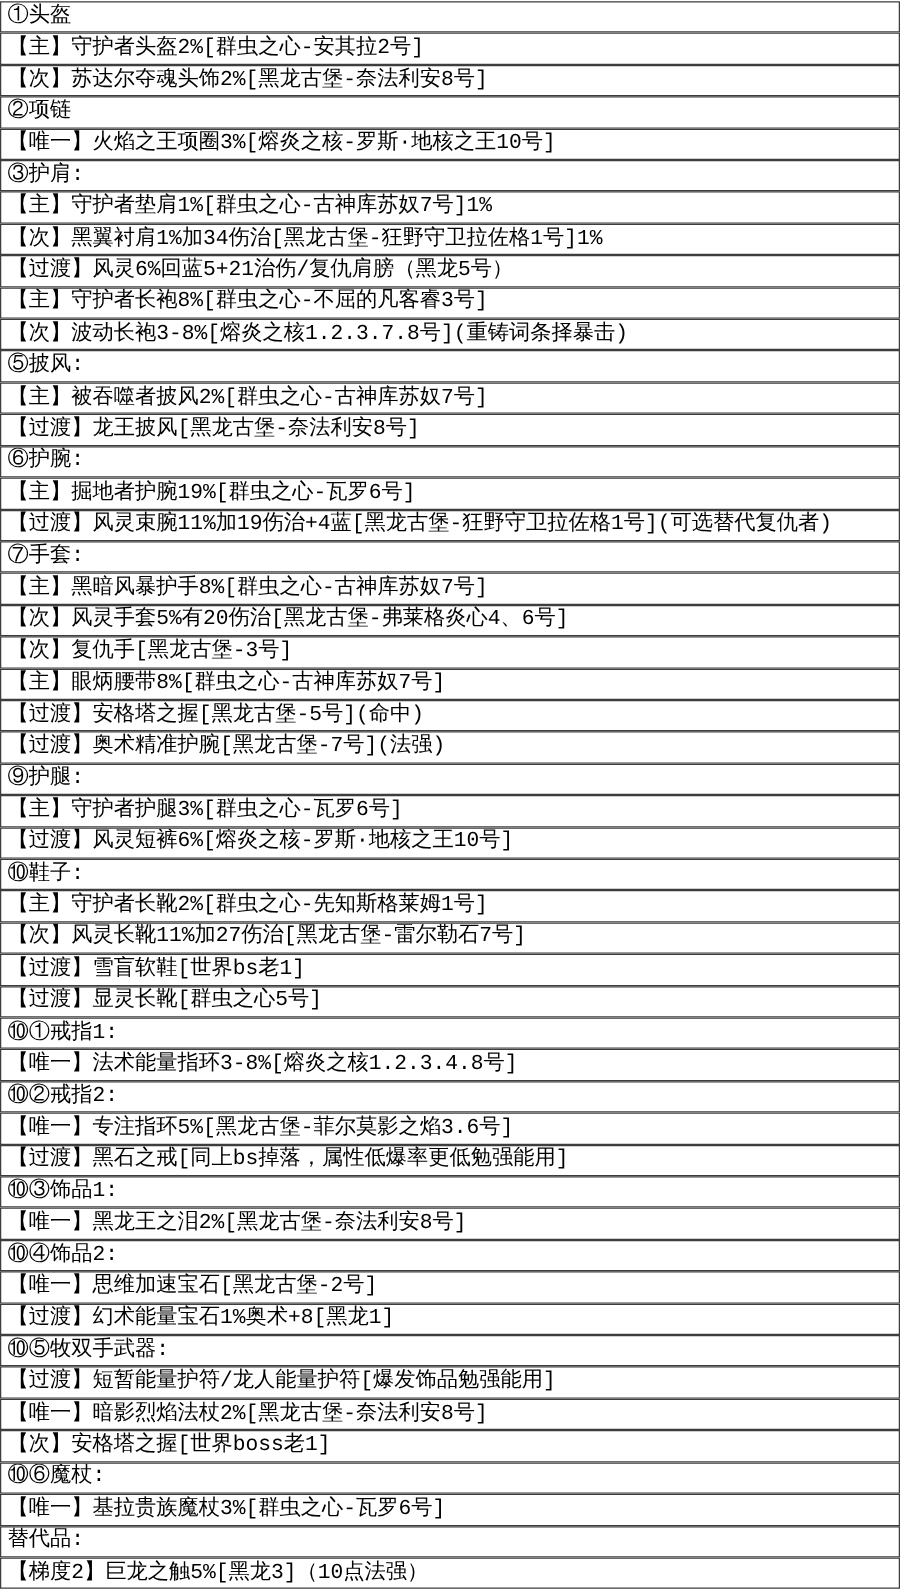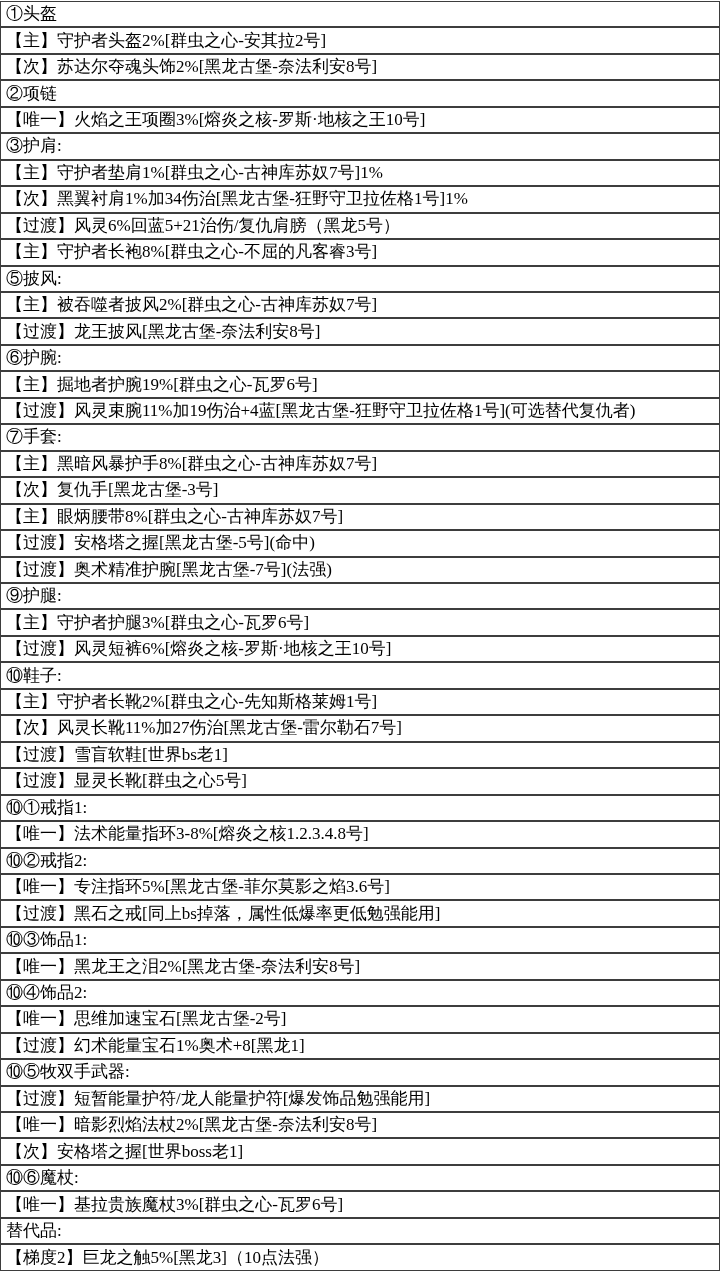--- a/index.html
+++ b/index.html
@@ -20,21 +20,21 @@
     background: #ffffff;
   }
   .row {
     flex: 1 1 auto;
     box-sizing: border-box;
     border: 1px solid #3d3d3d;
     background: #ffffff;
     display: flex;
     align-items: center;
     padding: 0 4px 1px 5px;
-    font-family: Liberation Serif, serif;
+    font-family: Liberation Mono, monospace;
     font-size: 17px;
     line-height: 1;
     color: #000000;
     white-space: nowrap;
     overflow: hidden;
   }
 </style>
 </head>
 <body>
 
@@ -42,28 +42,30 @@
     <div class="row">①头盔</div>
     <div class="row">【主】守护者头盔2%[群虫之心-安其拉2号]</div>
     <div class="row">【次】苏达尔夺魂头饰2%[黑龙古堡-奈法利安8号]</div>
     <div class="row">②项链</div>
     <div class="row">【唯一】火焰之王项圈3%[熔炎之核-罗斯·地核之王10号]</div>
     <div class="row">③护肩:</div>
     <div class="row">【主】守护者垫肩1%[群虫之心-古神库苏奴7号]1%</div>
     <div class="row">【次】黑翼衬肩1%加34伤治[黑龙古堡-狂野守卫拉佐格1号]1%</div>
     <div class="row">【过渡】风灵6%回蓝5+21治伤/复仇肩膀（黑龙5号）</div>
     <div class="row">【主】守护者长袍8%[群虫之心-不屈的凡客睿3号]</div>
+    <div class="row">【次】波动长袍3-8%[熔炎之核1.2.3.7.8号](重铸词条择暴击)</div>
     <div class="row">⑤披风:</div>
     <div class="row">【主】被吞噬者披风2%[群虫之心-古神库苏奴7号]</div>
     <div class="row">【过渡】龙王披风[黑龙古堡-奈法利安8号]</div>
     <div class="row">⑥护腕:</div>
     <div class="row">【主】掘地者护腕19%[群虫之心-瓦罗6号]</div>
     <div class="row">【过渡】风灵束腕11%加19伤治+4蓝[黑龙古堡-狂野守卫拉佐格1号](可选替代复仇者)</div>
     <div class="row">⑦手套:</div>
     <div class="row">【主】黑暗风暴护手8%[群虫之心-古神库苏奴7号]</div>
+    <div class="row">【次】风灵手套5%有20伤治[黑龙古堡-弗莱格炎心4、6号]</div>
     <div class="row">【次】复仇手[黑龙古堡-3号]</div>
     <div class="row">【主】眼炳腰带8%[群虫之心-古神库苏奴7号]</div>
     <div class="row">【过渡】安格塔之握[黑龙古堡-5号](命中)</div>
     <div class="row">【过渡】奥术精准护腕[黑龙古堡-7号](法强)</div>
     <div class="row">⑨护腿:</div>
     <div class="row">【主】守护者护腿3%[群虫之心-瓦罗6号]</div>
     <div class="row">【过渡】风灵短裤6%[熔炎之核-罗斯·地核之王10号]</div>
     <div class="row">⑩鞋子:</div>
     <div class="row">【主】守护者长靴2%[群虫之心-先知斯格莱姆1号]</div>
     <div class="row">【次】风灵长靴11%加27伤治[黑龙古堡-雷尔勒石7号]</div>

